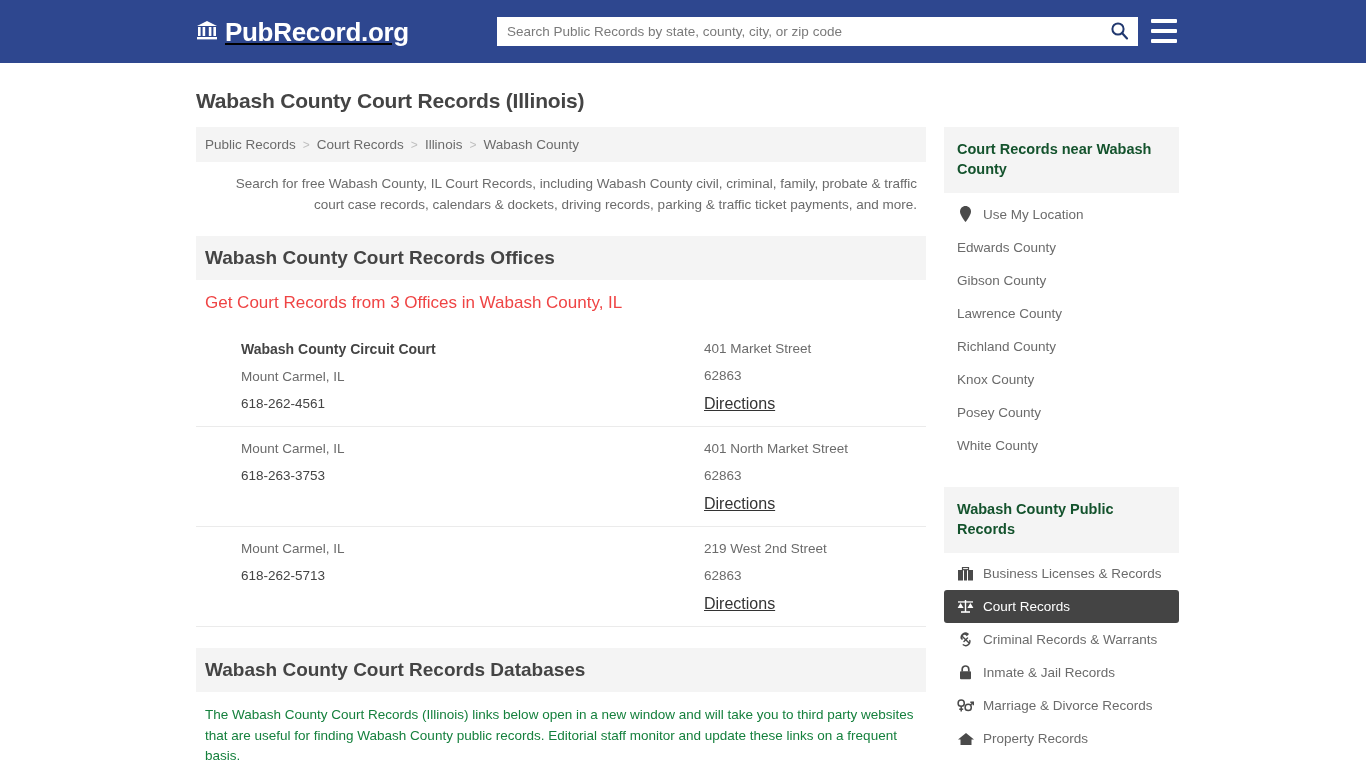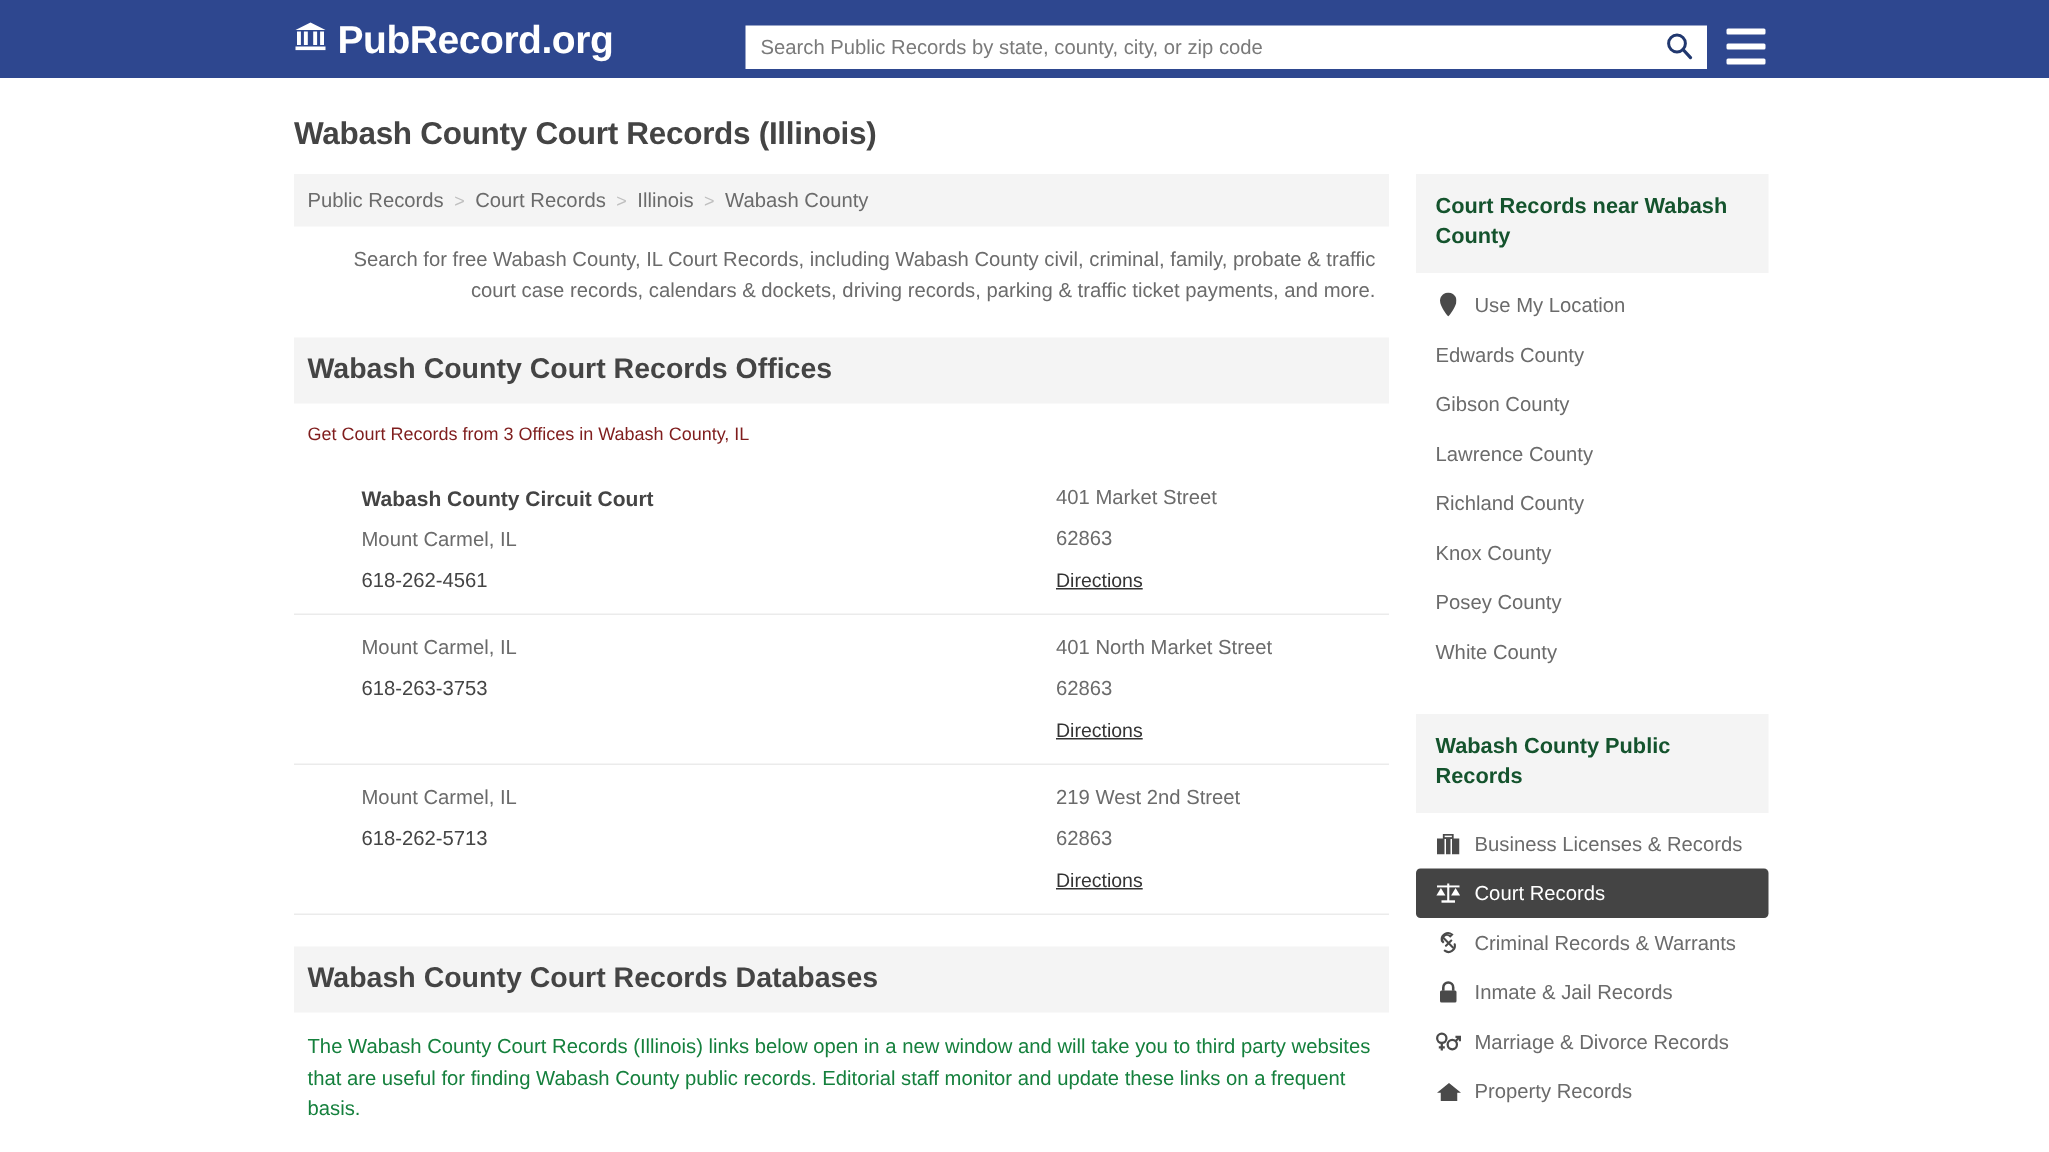--- a/index.html
+++ b/index.html
@@ -5,25 +5,26 @@
   * { box-sizing: border-box; margin: 0; padding: 0; }
   html, body {
     width: 1366px; height: 768px;
     background: #ffffff;
     font-family: "Liberation Sans", sans-serif;
     overflow: hidden;
   }
 
   
   .site-header {
-    height: 52px;
+    height: 63px;
     background: #2e478f;
     display: flex;
     align-items: center;
     position: relative;
+    text-decoration: underline;
   }
   .brand {
     display: flex;
     align-items: center;
     gap: 7px;
     margin-left: 196px;
     color: #ffffff;
     font-size: 26px;
     font-weight: bold;
     letter-spacing: -0.3px;
@@ -123,22 +124,22 @@
   .section-head {
     background: #f4f4f4;
     padding: 11px 9px;
     font-size: 19px;
     font-weight: bold;
     color: #444444;
     margin-top: 21px;
   }
   .section-sub {
     padding: 13px 9px 0 9px;
-    font-size: 12px;
-    color: #7f1d1d;
+    font-size: 17px;
+    color: #ef4444;
   }
 
   
   .offices { margin-top: 14px; }
   .office-row {
     display: flex;
     padding: 14px 9px 13px 9px;
     border-bottom: 1px solid #ebebeb;
   }
   .office-left  { width: 463px; margin-left: 36px; }
@@ -153,21 +154,21 @@
     font-size: 13.5px;
     color: #6b6b6b;
     margin-bottom: 12px;
   }
   .office-line:last-child { margin-bottom: 0; }
   .office-phone {
     font-size: 13.5px;
     color: #444444;
   }
   .directions {
-    font-size: 13px;
+    font-size: 16px;
     color: #333333;
     text-decoration: underline;
     cursor: pointer;
     margin-top: 48px;
   }
 
   
   .db-intro {
     padding: 13px 9px 0 9px;
     font-size: 13.5px;

